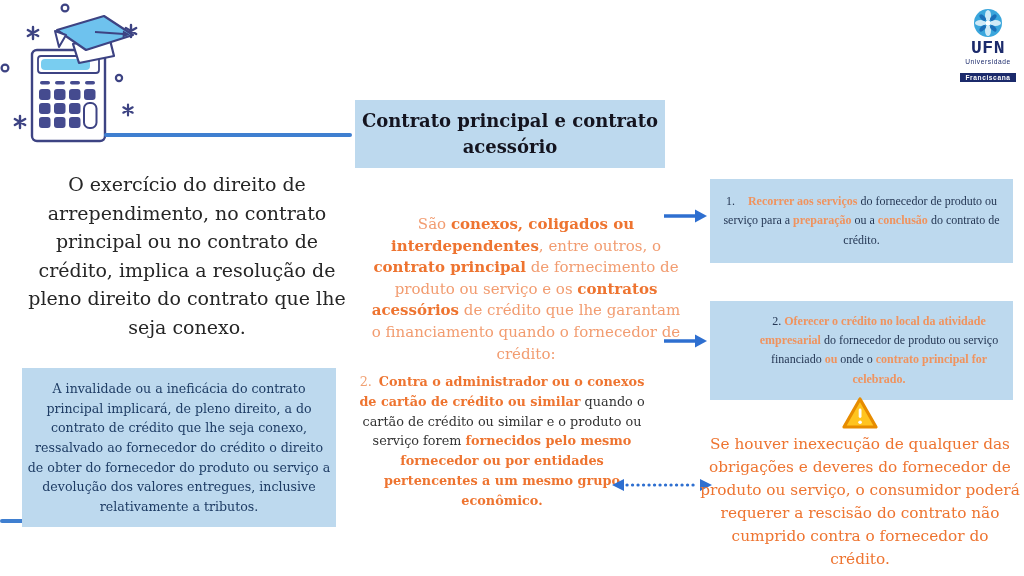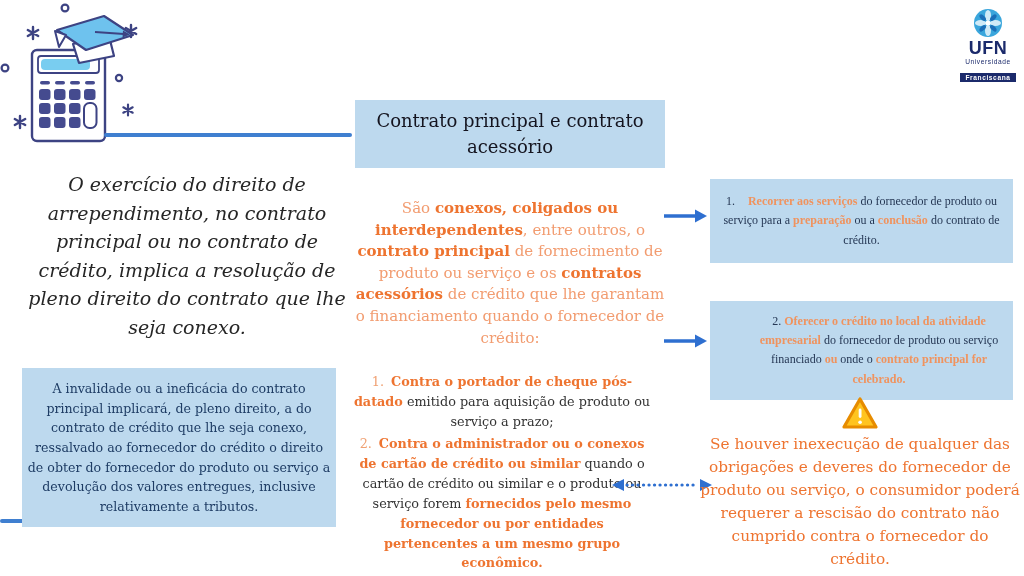--- a/index.html
+++ b/index.html
@@ -13,45 +13,45 @@
   .line-top{left:104px;top:133px;width:248px;}
   .line-bottom{left:0px;top:519px;width:332px;}
 
   
   .title-box{
     position:absolute;left:355px;top:100px;width:310px;min-height:68px;
     background:#bdd9ee;display:flex;align-items:center;justify-content:center;
     box-sizing:border-box;padding:6px 6px;
   }
   .title-box h1{
-    margin:0;font-size:18px;font-weight:normal;color:#14141f;text-align:center;line-height:1.45;
+    margin:0;font-size:18px;font-weight:bold;color:#14141f;text-align:center;line-height:1.45;
   }
 
   
   .logo{position:absolute;left:956px;top:8px;width:64px;text-align:center;}
   .logo .emblem{display:block;margin:0 auto 1px auto;}
-  .logo-acronym{font-family:Liberation Sans, sans-serif;font-weight:bold;font-size:18px;line-height:1;color:#1b2a6b;letter-spacing:.5px;}
+  .logo-acronym{font-family:Liberation Mono, monospace;font-weight:bold;font-size:18px;line-height:1;color:#1b2a6b;letter-spacing:.5px;}
   .logo-line1{font-family:"Liberation Sans",sans-serif;font-size:6.6px;color:#1b2a6b;letter-spacing:.6px;margin-top:1px;}
   .logo-line2{font-family:"Liberation Sans",sans-serif;font-size:6.6px;font-weight:bold;color:#ffffff;background:#1b2a6b;display:inline-block;padding:1px 5px;letter-spacing:.6px;margin-top:1px;}
 
   
   .left-paragraph{
     position:absolute;left:27px;top:170px;width:320px;margin:0;
-    font-size:19px;line-height:1.5;color:#262626;text-align:center;font-style:italic;
+    font-size:19px;line-height:1.5;color:#262626;text-align:center;
   }
   .left-box{
     position:absolute;left:22px;top:368px;width:314px;min-height:140px;
     background:#bdd9ee;box-sizing:border-box;padding:11px 4px;
     display:flex;align-items:center;justify-content:center;
   }
   .left-box p{margin:0;font-size:12.6px;line-height:1.56;color:#1e3c64;text-align:center;}
 
   
   .center-intro{
-    position:absolute;left:352px;top:198px;width:316px;margin:0;
+    position:absolute;left:352px;top:198px;width:316px;margin:16px;
     font-size:15px;line-height:1.44;text-align:center;
   }
   .center-list{position:absolute;left:352px;top:372px;width:300px;text-align:center;}
   .center-list h2{
     margin:0 0 5px 0;font-family:"Liberation Sans",sans-serif;font-weight:bold;
     font-size:13.5px;color:#0d0d12;letter-spacing:-.2px;
   }
   .list-item{margin:0 0 3px 0;font-size:12.8px;line-height:1.55;}
   .lnum{color:#f0a173;margin-right:7px;}
 
@@ -177,21 +177,20 @@
   </div>
 
   <p class="left-paragraph">O exercício do direito de arrependimento, no contrato principal ou no contrato de crédito, implica a resolução de pleno direito do contrato que lhe seja conexo.</p>
   <div class="left-box">
     <p>A invalidade ou a ineficácia do contrato principal implicará, de pleno direito, a do contrato de crédito que lhe seja conexo, ressalvado ao fornecedor do crédito o direito de obter do fornecedor do produto ou serviço a devolução dos valores entregues, inclusive relativamente a tributos.</p>
   </div>
 
   <p class="center-intro"><span class="seg-light">São </span><span class="seg-bold">conexos, coligados ou interdependentes</span><span class="seg-light">, entre outros, o </span><span class="seg-bold">contrato principal</span><span class="seg-light"> de fornecimento de produto ou serviço e os </span><span class="seg-bold">contratos acessórios</span><span class="seg-light"> de crédito que lhe garantam o financiamento quando o fornecedor de crédito:</span></p>
 
   <div class="center-list">
-    <p class="list-item"><span class="lnum">1.</span><span><span class="seg-orange">Contra o portador de cheque pós-datado</span><span class="seg-dark"> emitido para aquisição de produto ou serviço a prazo;</span></span></p>
     <p class="list-item"><span class="lnum">2.</span><span><span class="seg-orange">Contra o administrador ou o conexos de cartão de crédito ou similar</span><span class="seg-dark"> quando o cartão de crédito ou similar e o produto ou serviço forem </span><span class="seg-orange">fornecidos pelo mesmo fornecedor ou por entidades pertencentes a um mesmo grupo econômico.</span></span></p>
   </div>
 
   <svg class="arrow arrow1" width="46" height="16" viewBox="0 0 46 16">
     <line x1="2" y1="8" x2="34" y2="8" stroke="#2e6fd0" stroke-width="3.5"></line>
     <polygon points="33,1.5 45,8 33,14.5" fill="#2e6fd0"></polygon>
   </svg>
   <svg class="arrow arrow2" width="46" height="16" viewBox="0 0 46 16">
     <line x1="2" y1="8" x2="34" y2="8" stroke="#2e6fd0" stroke-width="3.5"></line>
     <polygon points="33,1.5 45,8 33,14.5" fill="#2e6fd0"></polygon>

